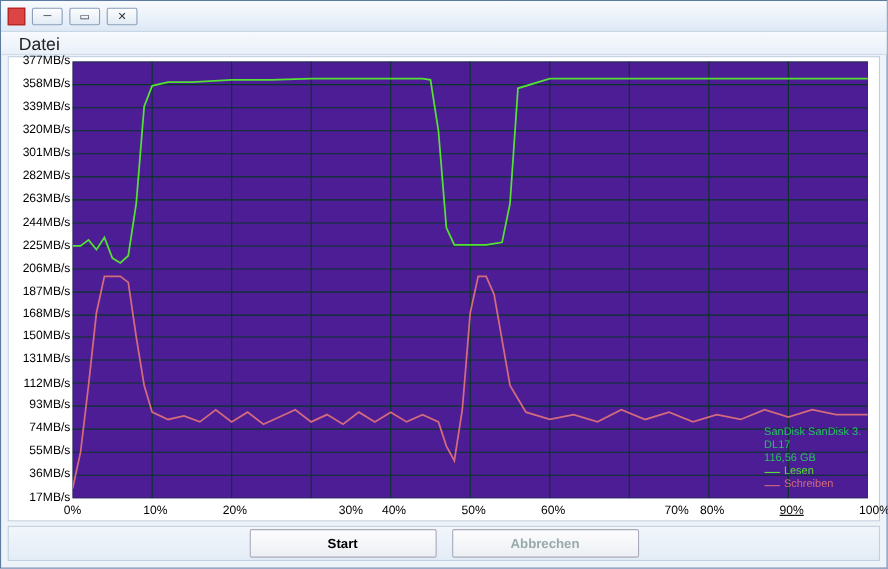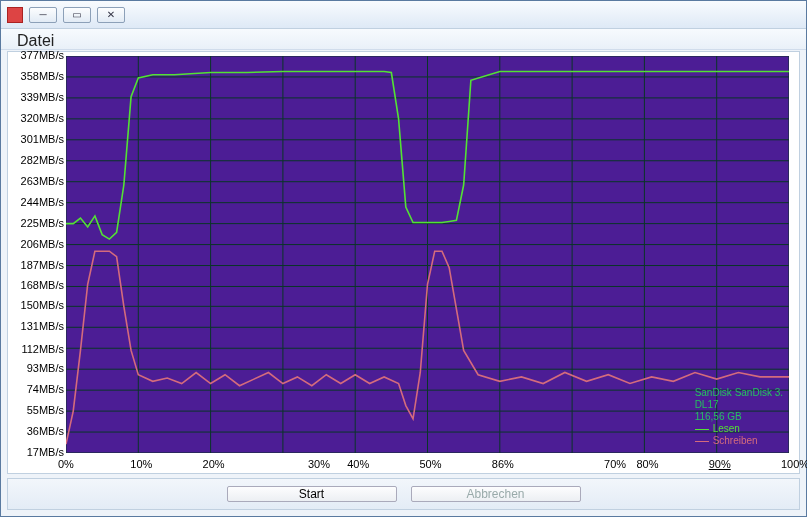--- a/index.html
+++ b/index.html
@@ -16,21 +16,21 @@
   .plot { position:absolute; left:58px; right:10px; top:4px; bottom:20px; background:#4c1d95; }
   .ylabel { position:absolute; left:2px; width:54px; text-align:right; font-size:11px; color:#000; }
   .xlabel { position:absolute; bottom:3px; font-size:11px; color:#000; }
   svg.series { position:absolute; left:0;top:0;width:100%;height:100%; }
   .legend { position:absolute; right:6px; bottom:6px; font-size:10px; line-height:12px; }
   .legend-row { display:flex; align-items:center; gap:4px; }
   .legend-row .swatch { width:14px; height:0; border-top:1.5px solid; }
   .device-text { color:#26c060; }
   .watermark { position:absolute; right:10px; bottom:6px; font-family:"Courier New",monospace; font-size:16px; color:#7e7e7e; letter-spacing:0.5px; }
   .footer { position:absolute; left:6px; right:6px; bottom:6px; height:32px; background:linear-gradient(to bottom,#f2f6fb,#e3ecf6); border:1px solid #c0d0e0; display:flex; align-items:center; justify-content:center; gap:14px;}
-  .footer button { width:170px; height:16px; font-size:12px; border:1px solid #aab; background:linear-gradient(to bottom,#fdfdfe,#eceff3); border-radius:2px; cursor:pointer;}
+  .footer button { width:170px; height:26px; font-size:12px; border:1px solid #aab; background:linear-gradient(to bottom,#fdfdfe,#eceff3); border-radius:2px; cursor:pointer;font-weight:bold;}
   .footer button.disabled { color:#9aa; cursor:default; }
 </style>
 </head>
 <body>
 
 <div class="window">
   <div class="titlebar">
     <span class="app-icon"></span>
     <div class="win-controls">
       <div class="win-btn">─</div>
@@ -114,21 +114,21 @@
       <div class="ylabel" style="top: 59.8583px;">320MB/s</div>
       <div class="ylabel" style="top: 38.9056px;">339MB/s</div>
       <div class="ylabel" style="top: 17.9528px;">358MB/s</div>
       <div class="ylabel" style="top: -3px;">377MB/s</div>
       <div class="xlabel" style="left: 50px;">0%</div>
       <div class="xlabel" style="left: 122.3px; text-align: center;">10%</div>
       <div class="xlabel" style="left: 194.6px;">20%</div>
       <div class="xlabel" style="left: 281px; margin-left: 19px;">30%</div>
       <div class="xlabel" style="left: 339.2px;">40%</div>
       <div class="xlabel" style="left: 411.5px;">50%</div>
-      <div class="xlabel" style="left: 483.8px;">86%</div>
+      <div class="xlabel" style="left: 483.8px;">60%</div>
       <div class="xlabel" style="left: 556.1px; margin-left: 40px;">70%</div>
       <div class="xlabel" style="left: 628.4px;">80%</div>
       <div class="xlabel" style="left: 700.7px; text-decoration: underline;">90%</div>
       <div class="xlabel" style="left: 773px;">100%</div>
     </div>
 
   <div class="footer">
     <button>Start</button>
     <button class="disabled">Abbrechen</button>
   </div>

